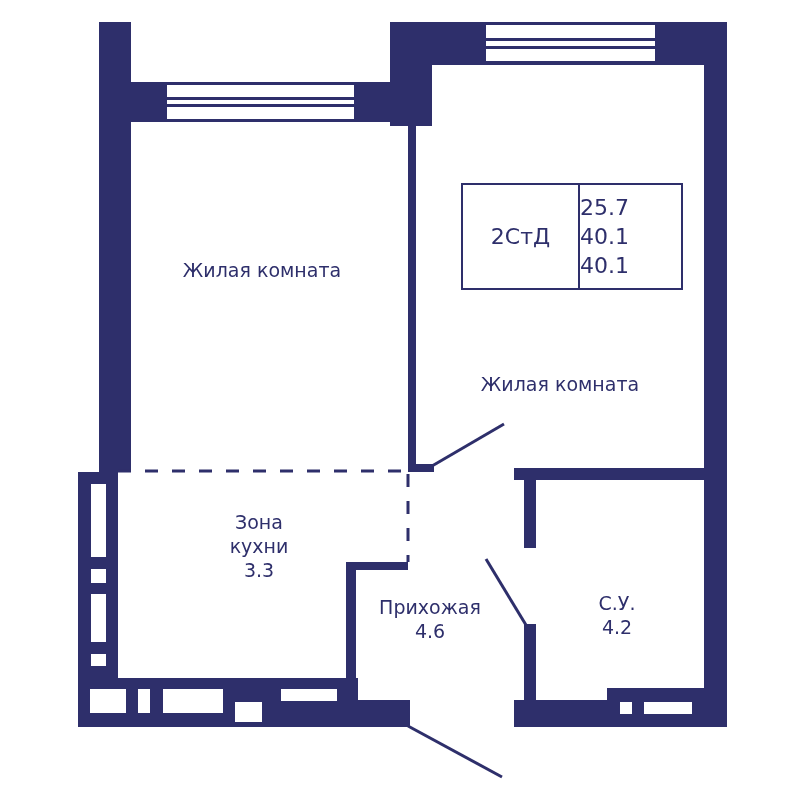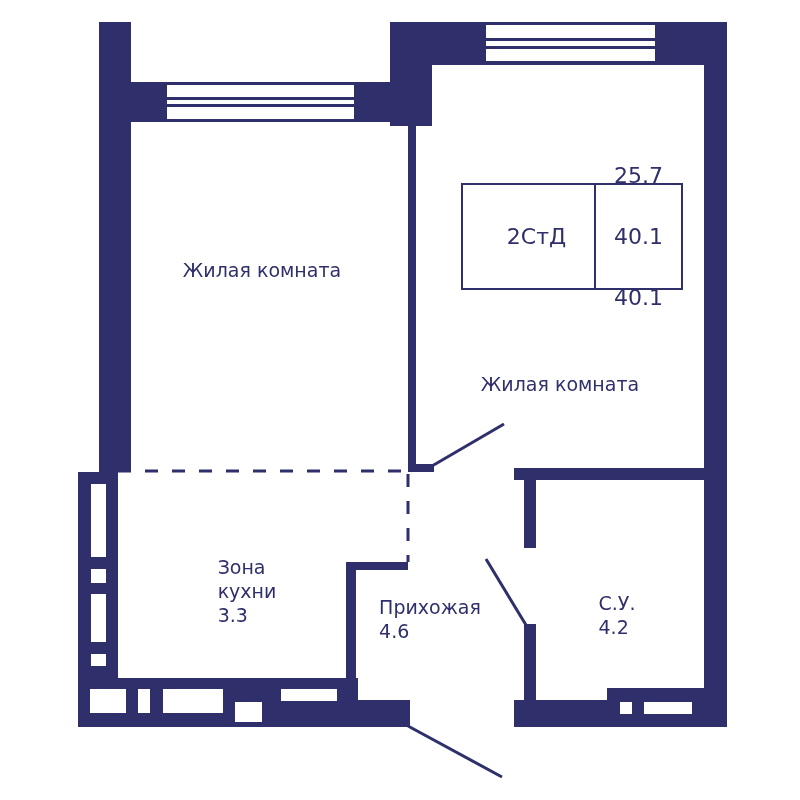--- a/index.html
+++ b/index.html
@@ -1,22 +1,22 @@
 <!DOCTYPE html>
 <html><head>
 <meta charset="utf-8">
 <style>
   html, body { margin: 0; padding: 0; background: #ffffff; }
   body { width: 800px; height: 800px; position: relative; overflow: hidden; font-family: "DejaVu Sans", sans-serif; }
   svg { position: absolute; left: 0; top: 0; }
-  .label { position: absolute; color: #2e2f6b; text-align: left; font-size: 19px; line-height: 24px; transform: translateX(-50%); white-space: nowrap; }
+  .label { position: absolute; color: #2e2f6b; text-align: center; font-size: 19px; line-height: 24px; transform: translateX(-50%); white-space: nowrap; }
   .label span { display: block; }
   .badge { position: absolute; left: 461px; top: 183px; width: 222px; height: 107px; border: 2px solid #2e2f6b; box-sizing: border-box; display: flex; color: #2e2f6b; }
-  .badge .code { width: 115px; border-right: 2px solid #2e2f6b; display: flex; align-items: center; justify-content: center; font-size: 22px; padding-left: 16px; }
-  .badge .areas { flex: 1; display: flex; flex-direction: column; align-items: center; justify-content: center; font-size: 22px; line-height: 29px; gap: 32px; }
+  .badge .code { width: 115px; border-right: 2px solid #2e2f6b; display: flex; align-items: center; justify-content: center; font-size: 22px; }
+  .badge .areas { flex: 1; display: flex; flex-direction: column; align-items: flex-start; justify-content: center; font-size: 22px; line-height: 29px; }
 </style>
 </head>
 <body>
 
 <svg width="800" height="800" viewBox="0 0 800 800">
   <g fill="#2e2f6b">
 
     <rect x="99" y="22" width="32" height="450"></rect>
 
     <rect x="99" y="82" width="68" height="40"></rect>
@@ -95,21 +95,21 @@
 </div>
 
 <div class="label" style="left:262px; top:258px;">
   <span>Жилая комната</span>
 </div>
 
 <div class="label" style="left:560px; top:372px;">
   <span>Жилая комната</span>
 </div>
 
-<div class="label" style="left:247px; top:510px;margin-top:45px;">
+<div class="label" style="left:259px; top:510px;">
   <span>Зона</span>
   <span>кухни</span>
   <span>3.3</span>
 </div>
 
 <div class="label" style="left:430px; top:595px;">
   <span>Прихожая</span>
   <span>4.6</span>
 </div>
 

